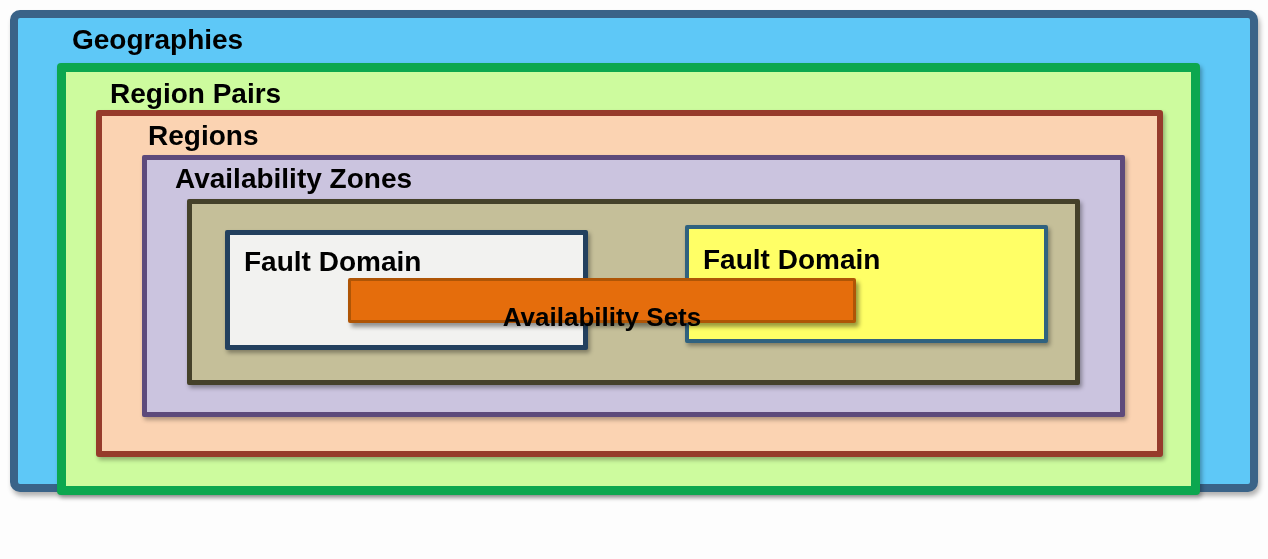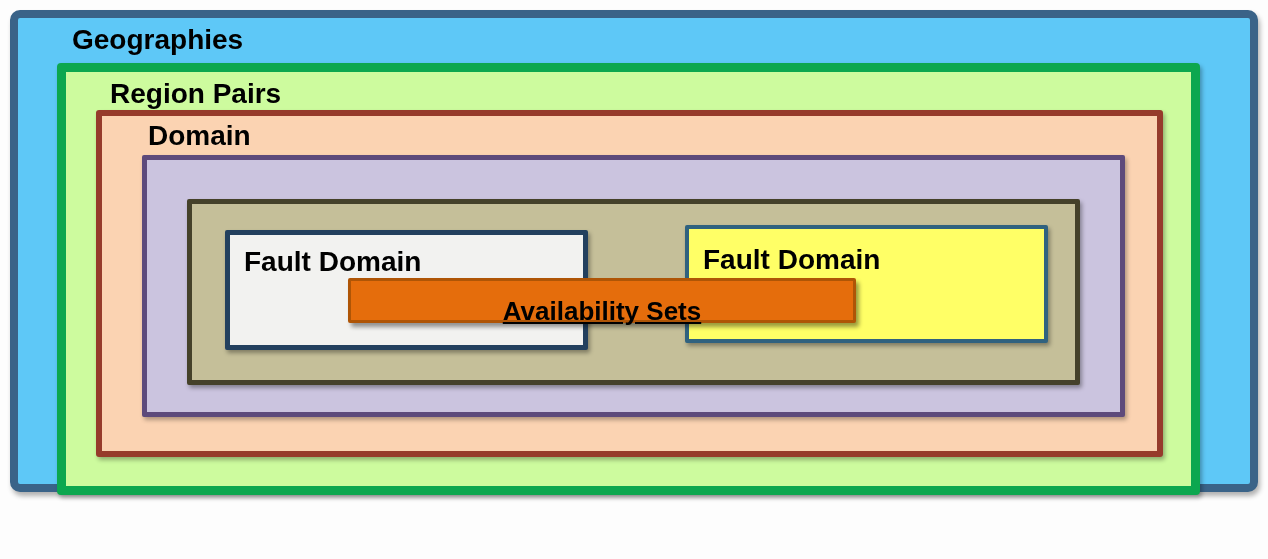--- a/index.html
+++ b/index.html
@@ -83,38 +83,38 @@
   .availability-sets {
     left: 156px; top: 74px; width: 508px; height: 45px;
     border-width: 3px; border-radius: 2px;
     box-shadow: 3px 4px 4px rgba(0,0,0,0.40);
     z-index: 2;
   }
   .availability-sets > .label {
     font-size: 26px;
     line-height: 38px;
     text-align: center;
-    margin: 11px;
-    text-decoration: underline;
+    margin: 17px;
   }
 </style>
 </head>
 <body>
 
 <div class="canvas">
   <div class="box geographies" style="background: rgb(94, 200, 247); border-color: rgb(58, 99, 136);">
     <div class="label">Geographies</div>
 
     <div class="box region-pairs" style="background: rgb(205, 251, 158); border-color: rgb(12, 167, 79);">
       <div class="label">Region Pairs</div>
 
       <div class="box regions" style="background: rgb(251, 211, 178); border-color: rgb(150, 59, 43);">
-        <div class="label">Domain</div>
+        <div class="label">Regions</div>
 
         <div class="box availability-zones" style="background: rgb(203, 196, 223); border-color: rgb(93, 74, 123);">
+          <div class="label">Availability Zones</div>
 
           <div class="box datacentres" style="background: rgb(197, 191, 153); border-color: rgb(69, 65, 42);">
 
             <div class="box fault-domain-left" style="background: rgb(242, 242, 240); border-color: rgb(35, 64, 94);">
               <div class="label">Fault Domain</div>
             </div>
 
             <div class="box fault-domain-right" style="background: rgb(255, 255, 102); border-color: rgb(48, 98, 127);">
               <div class="label">Fault Domain</div>
             </div>

